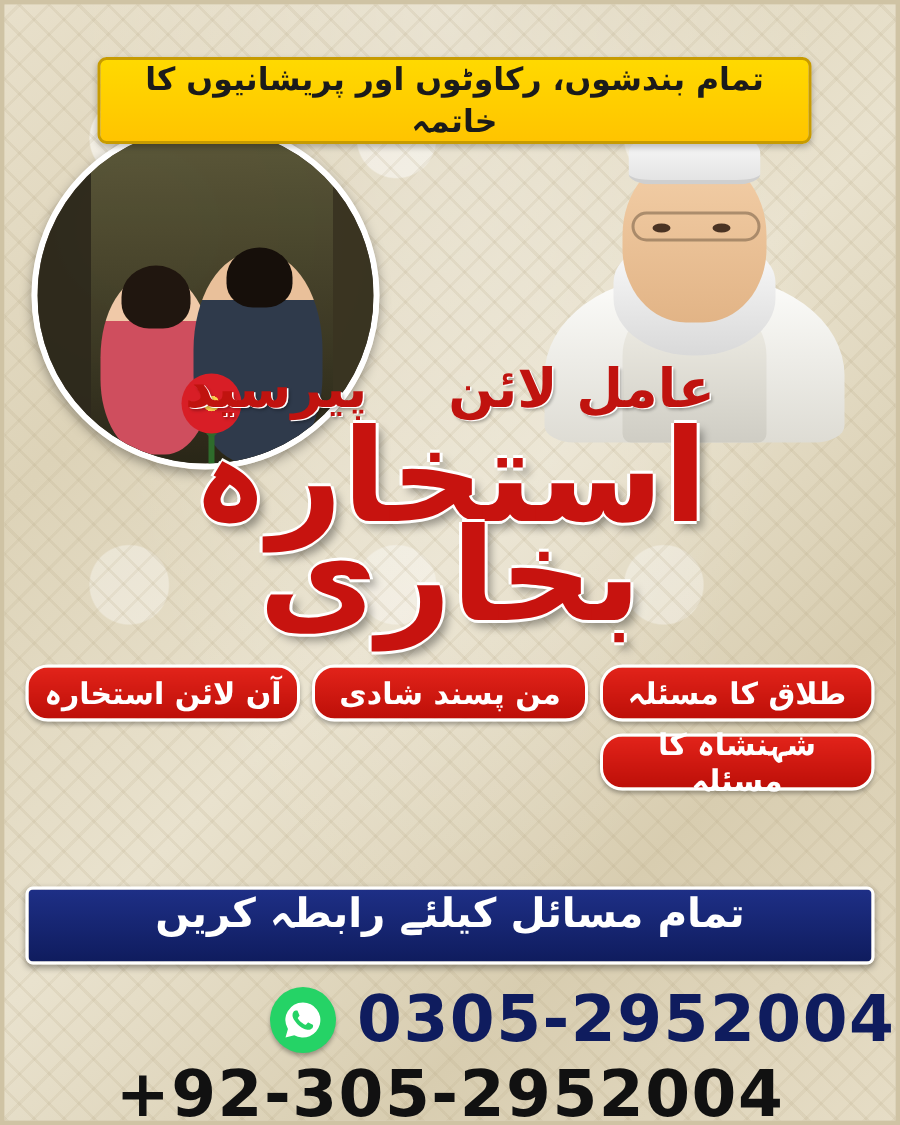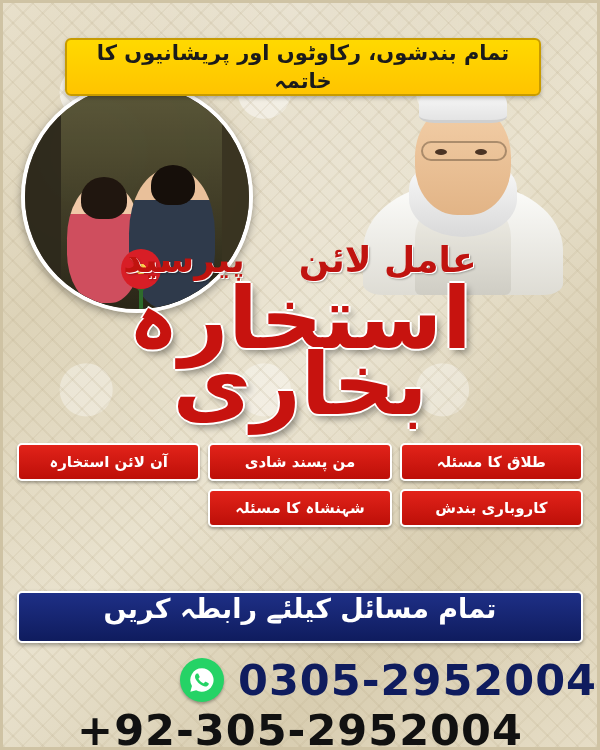--- a/index.html
+++ b/index.html
@@ -221,24 +221,24 @@
     top: 440px;
     display: grid;
     grid-template-columns: repeat(3, 1fr);
     gap: 8px 8px;
     direction: rtl;
     z-index: 6;
   }
   .service {
     background: linear-gradient(#e2231a, #bd0f08);
     border: 2px solid #ffffff;
-    border-radius: 5px;
+    border-radius: 15px;
     box-shadow: 0 2px 3px rgba(0,0,0,.3);
     color: #ffffff;
-    font-size: 15px;
+    font-size: 20px;
     font-weight: bold;
     height: 38px;
     display: flex;
     align-items: center;
     justify-content: center;
     text-align: center;
     padding: 0 4px;
   }
 
   
@@ -335,21 +335,20 @@
       <div class="name-small">پیرسید</div>
     </div>
     <div class="name-big">استخارہ</div>
     <div class="name-big second">بخاری</div>
   </div>
 
   <div class="services">
     <div class="service">طلاق کا مسئلہ</div>
     <div class="service">من پسند شادی</div>
     <div class="service">آن لائن استخارہ</div>
-    <div class="service">کاروباری بندش</div>
     <div class="service">شہنشاہ کا مسئلہ</div>
   </div>
 
   <div class="contact-bar">
     <span>تمام مسائل کیلئے رابطہ کریں</span>
   </div>
 
   <div class="phone-row">
     <div class="wa-icon">
       <svg viewBox="0 0 24 24" aria-hidden="true">

